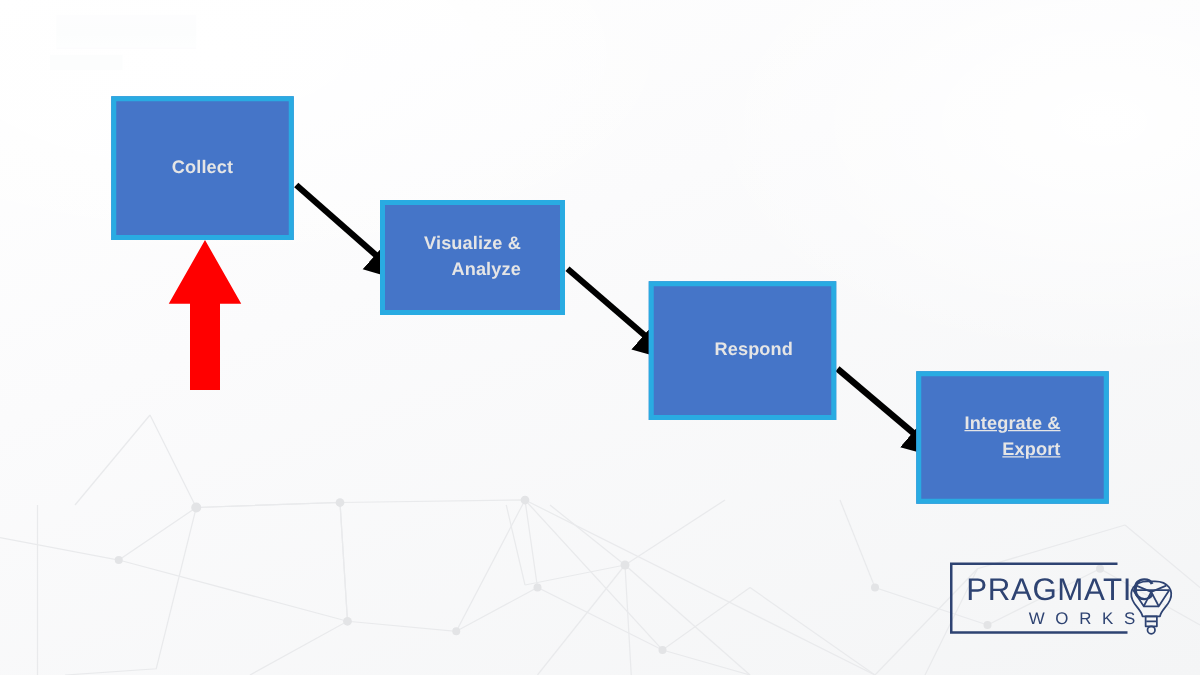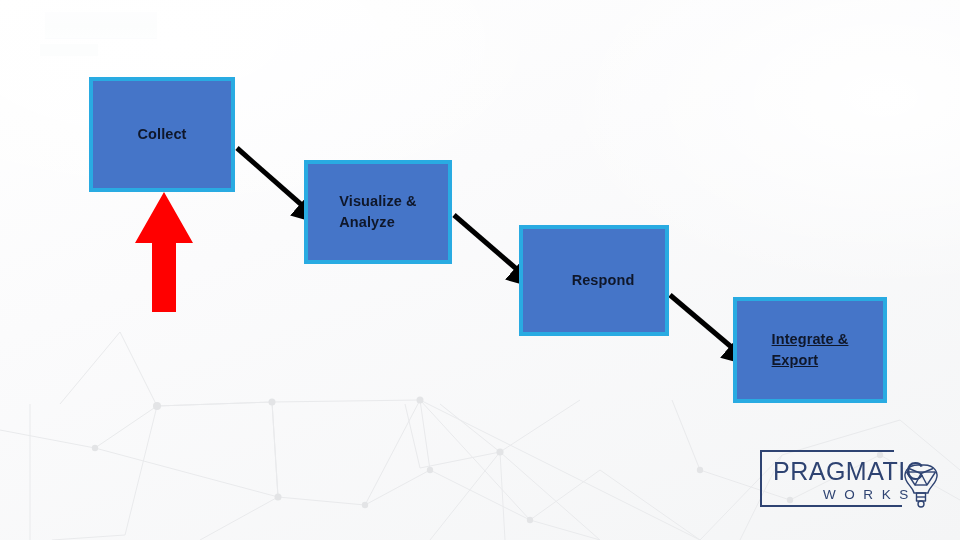--- a/index.html
+++ b/index.html
@@ -54,32 +54,32 @@
 
   
   .pbox {
     position: absolute;
     box-sizing: border-box;
     background: #4575c8;
     border: 4px solid #29abe2;
     display: flex;
     align-items: center;
     justify-content: center;
-    text-align: left;
-    color: #0f172a;
+    text-align: right;
+    color: #e5e5e5;
     font-size: 14.5px;
     font-weight: 700;
     line-height: 1.45;
     letter-spacing: 0.1px;
     padding: 2px 6px;
   }
   .pbox span { display: block; white-space: pre-line; }
 
   #box-collect   { left: 89px;  top: 77px;  width: 146px; height: 115px; }
-  #box-visualize { left: 304px; top: 160px; width: 148px; height: 104px; }
+  #box-visualize { left: 304px; top: 160px; width: 148px; height: 92px; }
   #box-respond   { left: 519px; top: 225px; width: 150px; height: 111px; padding-left: 24px; }
   #box-integrate { left: 733px; top: 297px; width: 154px; height: 106px; text-decoration: underline; }
 
   
   .arrows {
     position: absolute;
     inset: 0;
     pointer-events: none;
   }
 

